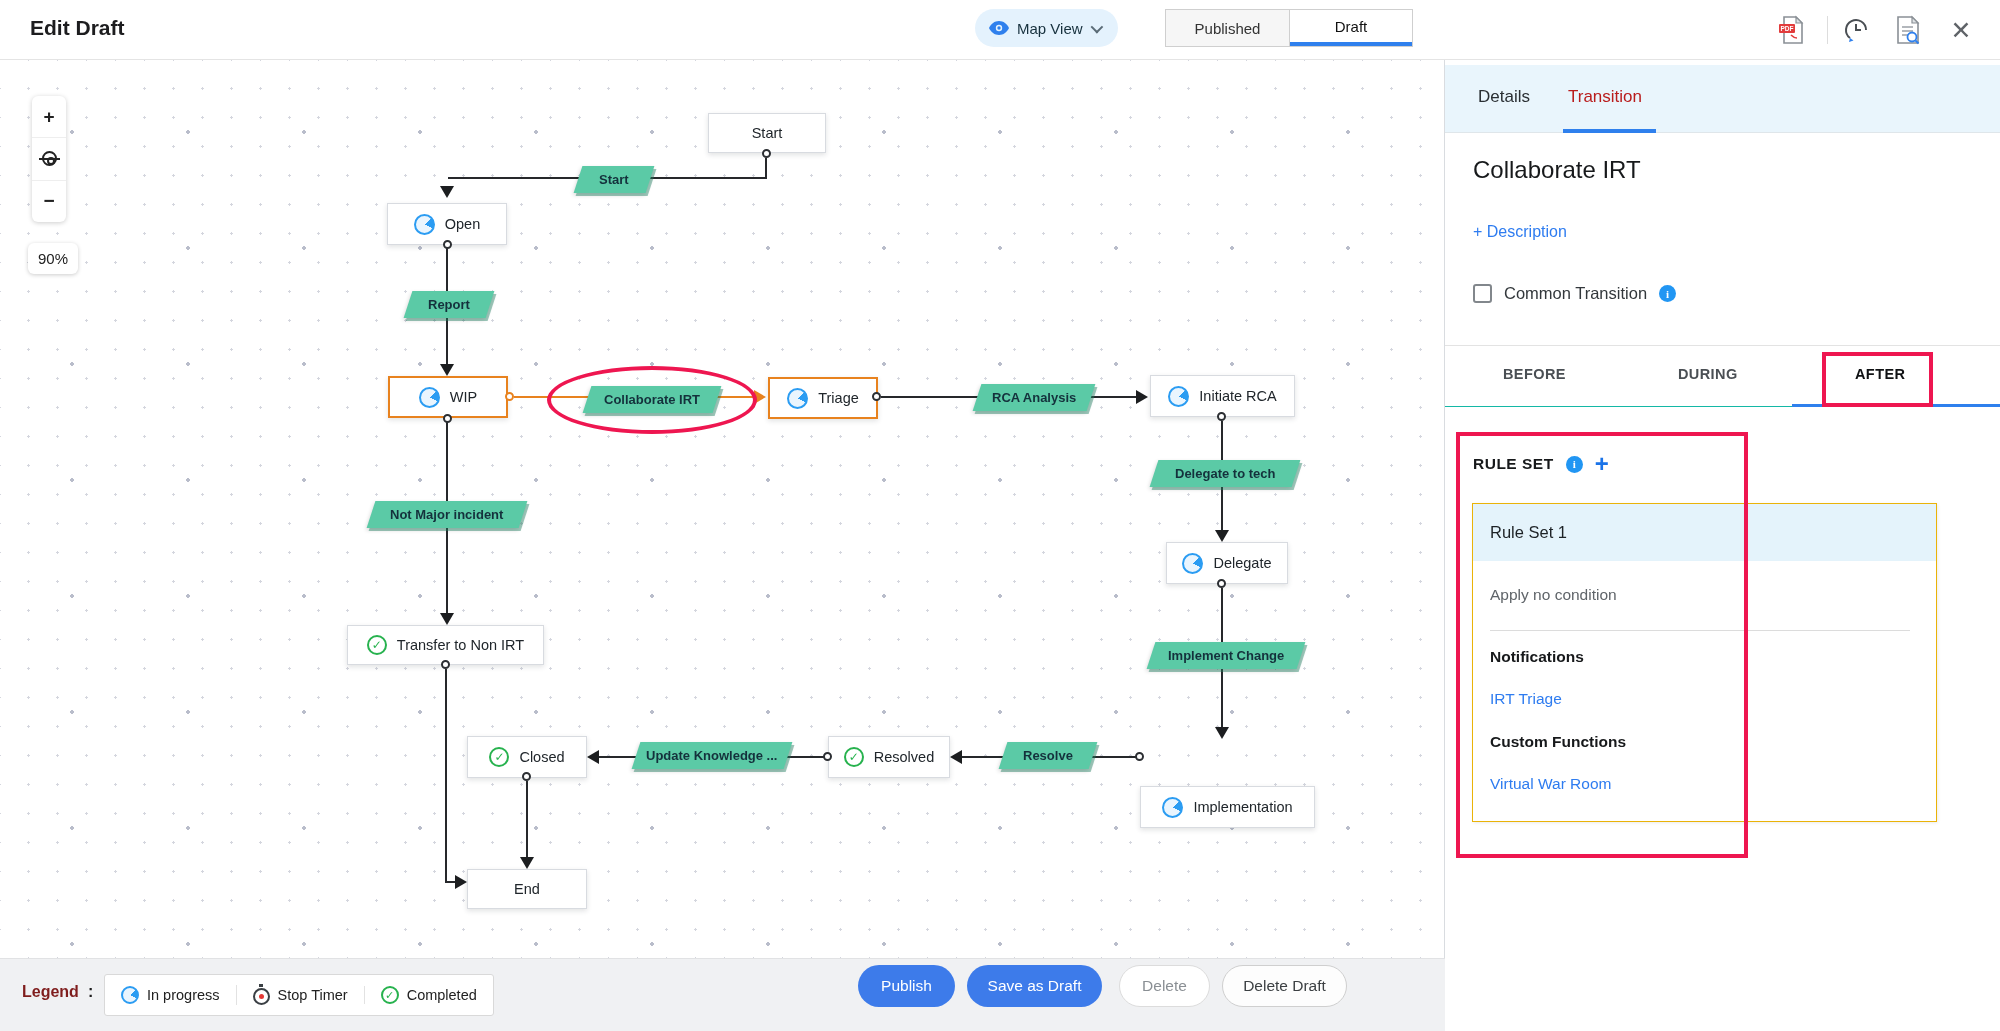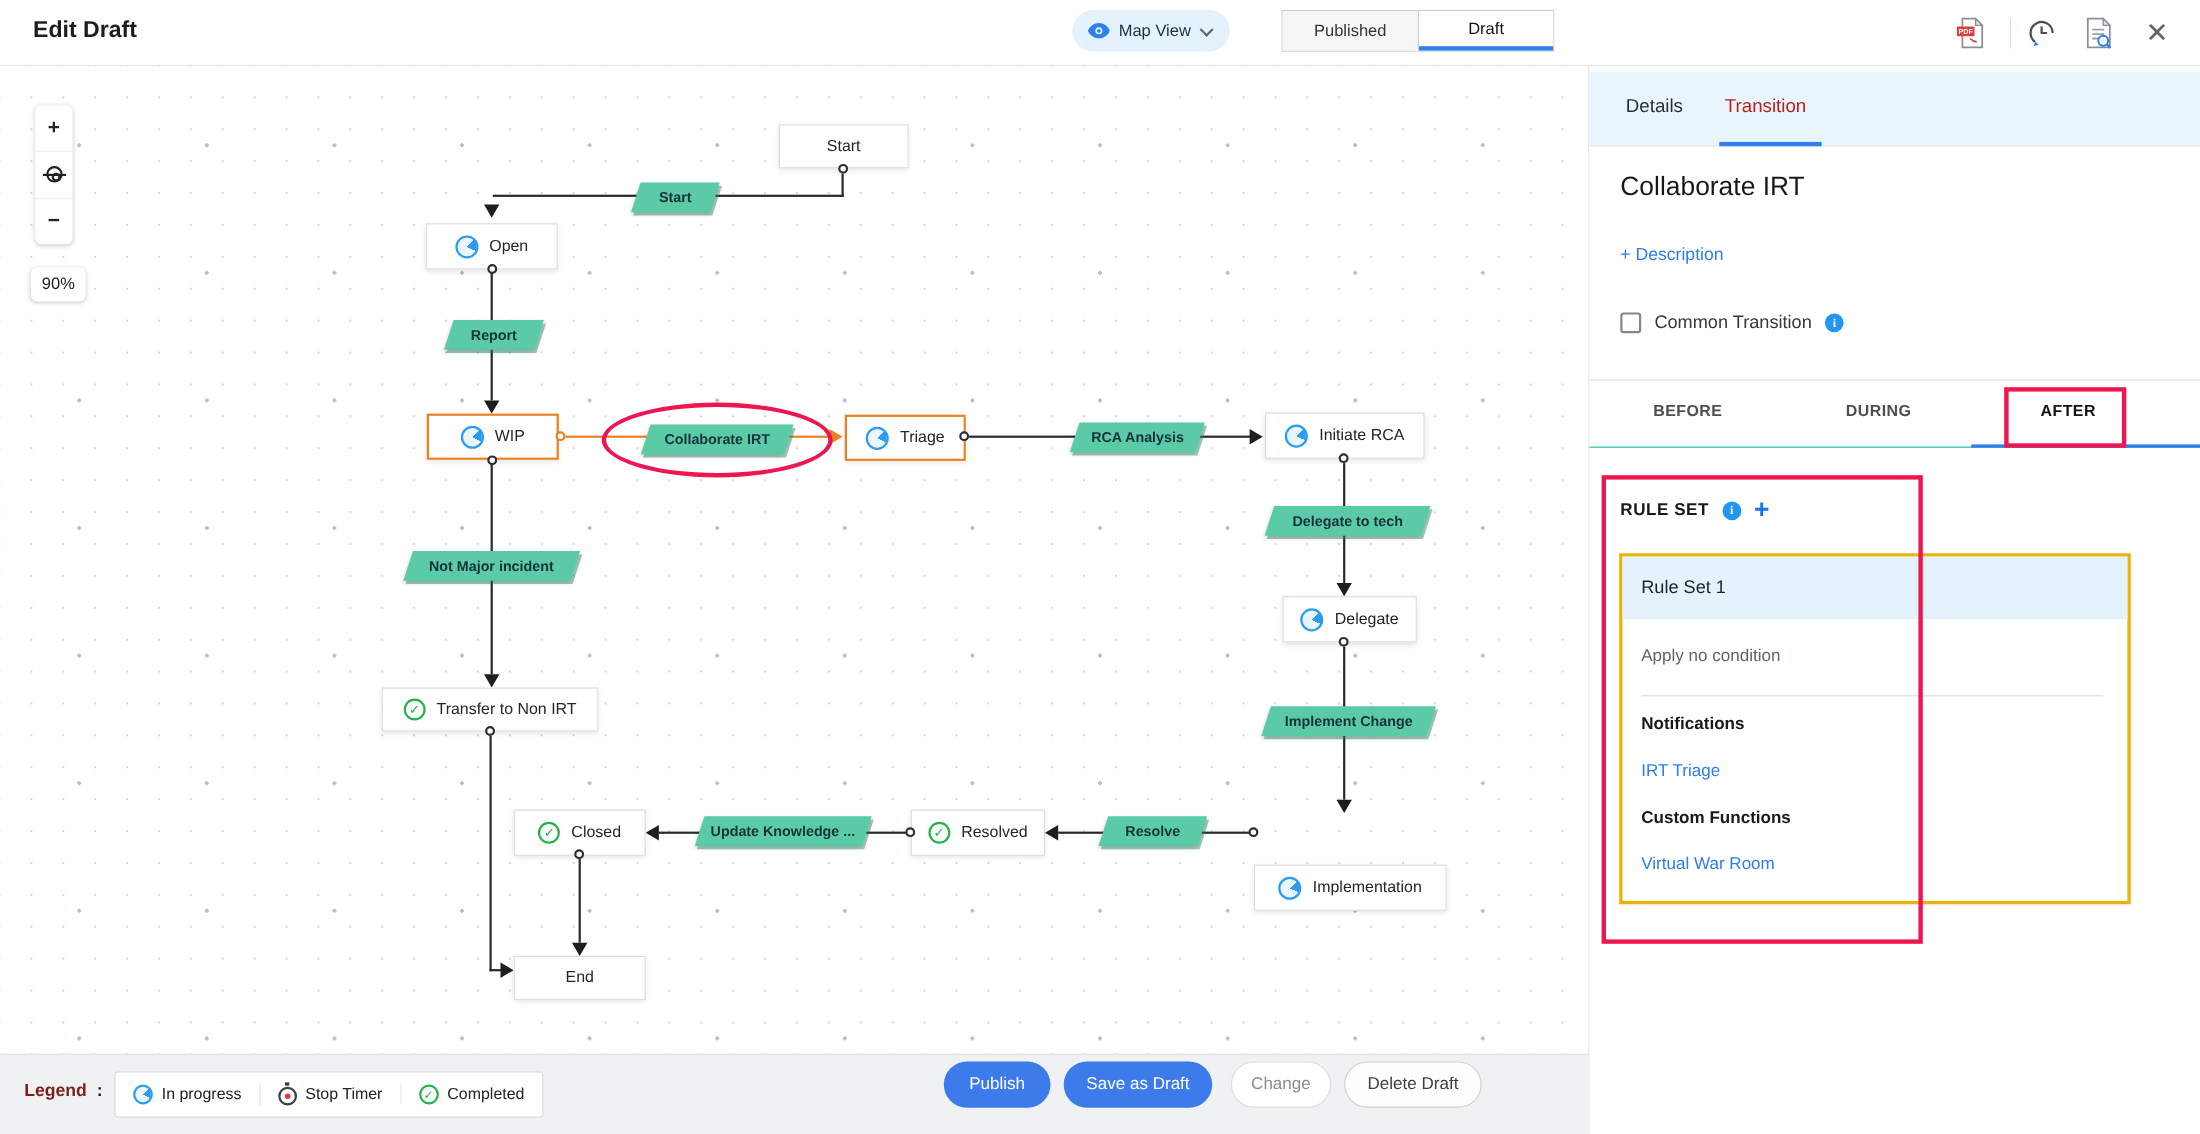--- a/index.html
+++ b/index.html
@@ -83,21 +83,21 @@
   #common-chk { width:19px; height:19px; border:2px solid #82878c; border-radius:3px; background:#fff; cursor:pointer; }
   #common-lbl { font-size:16.5px; color:#33383c; }
   .info-ic { width:17px; height:17px; border-radius:50%; background:#2196f3; color:#fff; font-size:11px; font-weight:700; display:inline-flex; align-items:center; justify-content:center; font-family:"Liberation Serif",serif; }
   #stage-strip { position:absolute; left:0; top:285px; width:555px; height:62px; border-top:1px solid #e3e3e3; border-bottom:1px solid #14b8a6; }
   .stab { position:absolute; top:20px; font-size:14.5px; font-weight:700; letter-spacing:.4px; color:#4a4f54; cursor:pointer; }
   .stab.active { color:#101214; }
   #stage-underline { position:absolute; left:347px; top:344px; width:208px; height:3px; background:#2f80ed; }
   #ruleset-head { position:absolute; left:28px; top:392px; display:flex; align-items:center; gap:12px; }
   #ruleset-title { font-size:15.5px; font-weight:700; letter-spacing:.5px; color:#17191b; }
   #ruleset-add { font-size:24px; font-weight:700; color:#1a73e8; line-height:1; cursor:pointer; }
-  #rulecard { position:absolute; left:27px; top:443px; width:465px; height:319px; background:#fff; border:3px solid #eab308; box-shadow:1px 1px 3px rgba(0,0,0,.08); }
+  #rulecard { position:absolute; left:27px; top:443px; width:465px; height:319px; background:#fff; border:1px solid #eab308; box-shadow:1px 1px 3px rgba(0,0,0,.08); }
   #rulecard-head { position:absolute; left:0; top:0; width:100%; height:57px; background:#e4f3fb; display:flex; align-items:center; padding-left:17px; font-size:16.5px; color:#1d2226; cursor:pointer; }
   #rule-cond { position:absolute; left:17px; top:82px; font-size:15.5px; color:#5f6469; }
   #rule-div { position:absolute; left:17px; top:126px; width:420px; height:1px; background:#dcdcdc; }
   .rc-h { position:absolute; left:17px; font-size:15.5px; font-weight:700; color:#17191b; }
   .rc-link { position:absolute; left:17px; font-size:15.5px; color:#2e7cf0; cursor:pointer; }
 
   svg { display:block; }
 </style>
 </head>
 <body>
@@ -296,21 +296,21 @@
         <span class="ic-stopwatch"></span>
         <span>Stop Timer</span>
       </div>
       <div class="leg-item">
         <span class="ic-check" style="width:18px;height:18px;font-size:11px;"></span>
         <span>Completed</span>
       </div>
     </div>
     <div class="btn blue" style="left:858px;width:97px;">Publish</div>
     <div class="btn blue" style="left:967px;width:135px;">Save as Draft</div>
-    <div class="btn ghost" style="left:1119px;width:91px;">Change</div>
+    <div class="btn ghost" style="left:1119px;width:91px;">Delete</div>
     <div class="btn ghost2" style="left:1222px;width:125px;">Delete Draft</div>
   </div>
 </div>
 
 <div id="panel">
   <div id="panel-tabs">
     <div class="ptab" style="left:33px;">Details</div>
     <div class="ptab" style="left:123px;font-weight:500;color:#b91c1c;">Transition</div>
     <div id="ptab-underline"></div>
   </div>

